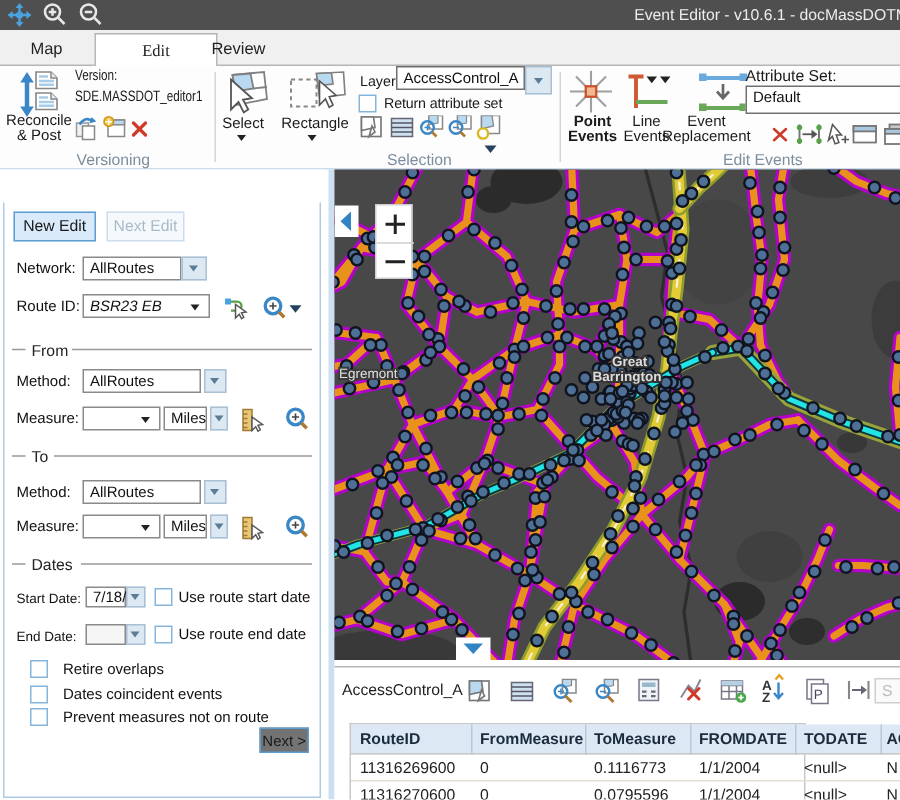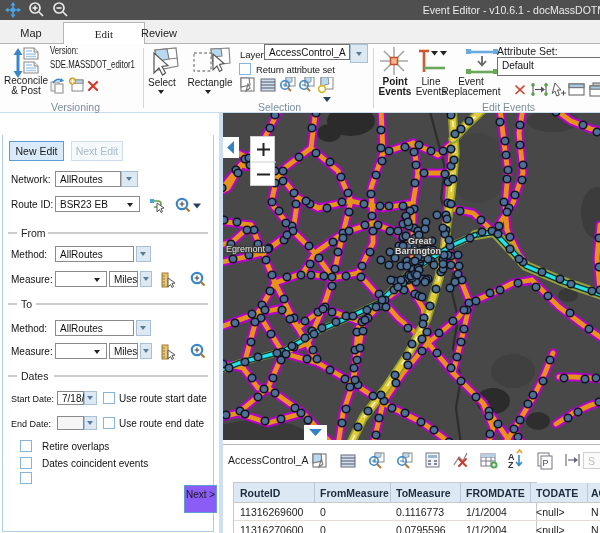--- a/index.html
+++ b/index.html
@@ -245,21 +245,21 @@
     <div style="position:absolute;left:9px;top:28px;width:55px;height:20px;background:#d9eafa;border:1px solid #5e9dd1;font-size:10.5px;color:#1a1a1a;text-align:center;line-height:18px;">New Edit</div>
     <div style="position:absolute;left:71px;top:28px;width:52px;height:20px;background:#f5f9fc;border:1px solid #cddded;font-size:10.5px;color:#a9bac8;text-align:center;line-height:18px;">Next Edit</div>
 
     <div class="flabel" style="left:11px;top:61px;">Network:</div>
     <div class="combo" style="left:55px;top:58px;width:66px;height:16px;">
         <span class="txt">AllRoutes</span>
       </div>
     <div class="dbtn" style="left:121px;top:58px;width:17px;height:16px;"></div>
 
     <div class="flabel" style="left:11px;top:86px;">Route ID:</div>
-    <div class="combo" style="left:55px;top:83px;width:85px;height:16px;">
+    <div class="combo" style="left:55px;top:83px;width:85px;height:16px;font-style:italic;">
         <span class="txt">BSR23 EB</span>
         <span class="darr" style="position:absolute;right:6px;top:6px;"></span>
       </div>
     <svg width="16" height="16" style="position:absolute;left:150px;top:85px;">
       <path d="M1 3 h7 a3 3 0 0 1 0 6 h-4" fill="none" stroke="#58a048" stroke-width="1.5"></path>
       <rect x="0" y="1" width="4" height="4" fill="#4aa3e0"></rect>
       <path d="M7 5 L7 14 L9.5 11.5 L11 14.5 L12.5 13.5 L11 10.5 L14 10 Z" fill="#fff" stroke="#555" stroke-width="1"></path>
     </svg>
     <svg width="30" height="18" style="position:absolute;left:174px;top:84px;">
       <circle cx="8" cy="7" r="5.2" fill="none" stroke="#3a87c8" stroke-width="2.2"></circle>
@@ -348,22 +348,23 @@
     <div class="combo" style="left:57px;top:303px;width:27px;height:14px;background:#f6f6f6;"></div>
     <div class="dbtn" style="left:84px;top:303px;width:13px;height:14px;"></div>
     <div class="cb" style="left:103px;top:304px;"></div>
     <div class="flabel" style="left:119px;top:305px;">Use route end date</div>
 
     <div class="cb" style="left:20px;top:327px;"></div>
     <div class="flabel" style="left:42px;top:328px;">Retire overlaps</div>
     <div class="cb" style="left:20px;top:344px;"></div>
     <div class="flabel" style="left:42px;top:345px;">Dates coincident events</div>
     <div class="cb" style="left:20px;top:359px;"></div>
-
-    <div style="position:absolute;left:184px;top:372px;width:33px;height:28px;background:#8b5cf6;border:1px solid #5e9dd1;font-size:10px;color:#1a1a1a;text-align:center;line-height:17px;white-space:nowrap;">Next &gt;</div>
+    <div class="flabel" style="left:42px;top:360px;">Prevent measures not on route</div>
+
+    <div style="position:absolute;left:173px;top:372px;width:33px;height:17px;background:#737373;border:1px solid #5e9dd1;font-size:10px;color:#1a1a1a;text-align:center;line-height:17px;white-space:nowrap;">Next &gt;</div>
   </div>
   <div id="splitter"></div>
 
   <div id="maparea">
 <svg id="mapsvg" width="377" height="327" style="position:absolute;left:0;top:0;">
 <rect width="377" height="327" fill="#484848"></rect>
 <ellipse cx="128" cy="8" rx="24" ry="15" fill="#2b2b2b"></ellipse>
 <ellipse cx="106" cy="20" rx="12" ry="9" fill="#2b2b2b"></ellipse>
 <ellipse cx="374" cy="100" rx="16" ry="26" fill="#3c3c3c"></ellipse>
 <ellipse cx="270" cy="288" rx="17" ry="13" fill="#2b2b2b"></ellipse>

